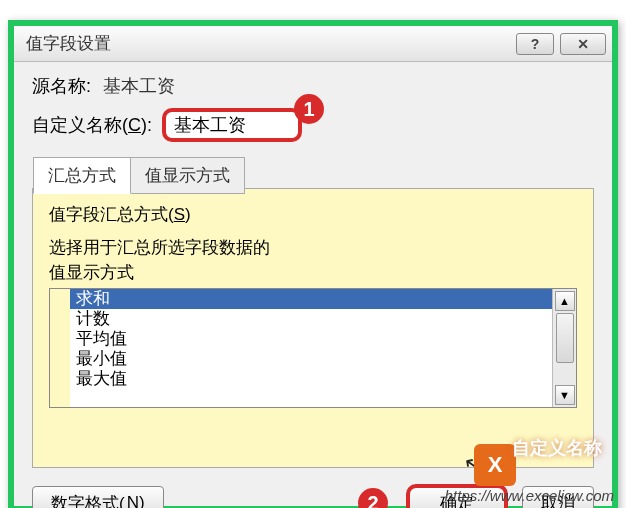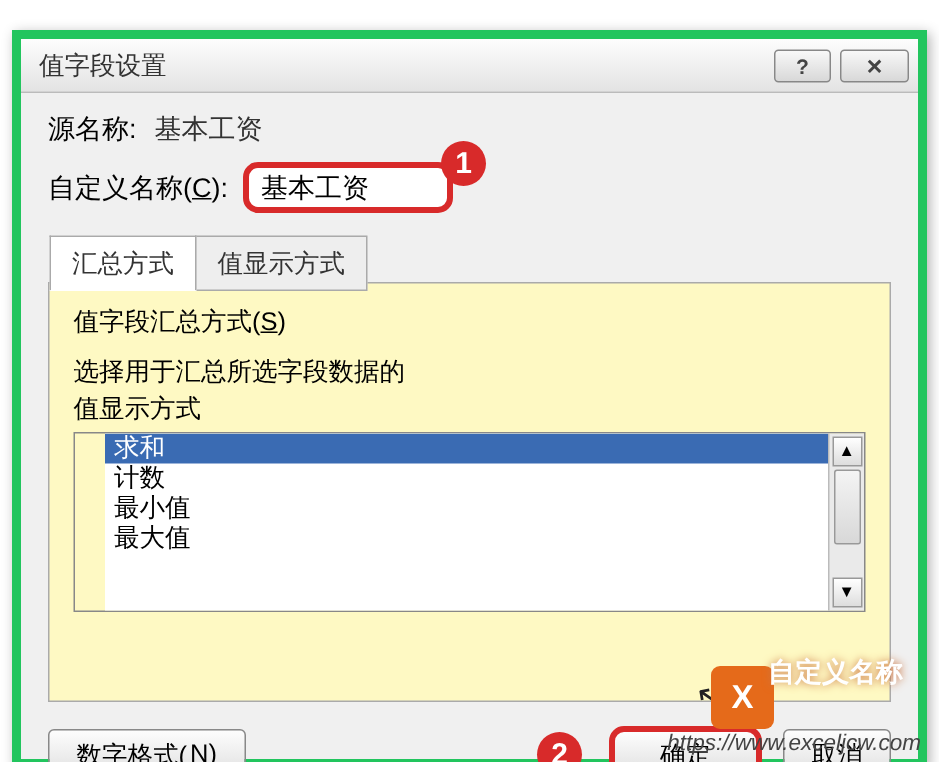--- a/index.html
+++ b/index.html
@@ -235,20 +235,21 @@
       <div class="tab-content-label">
         <span>值字段汇总方式(</span><u>S</u><span>)</span>
       </div>
       <div class="desc">选择用于汇总所选字段数据的</div>
       <div class="calc-label">值显示方式</div>
 
       <div class="listbox-wrap">
         <ul class="listbox">
           <li class="selected">求和</li>
           <li>计数</li>
+          <li>平均值</li>
           <li>最小值</li>
           <li>最大值</li>
         </ul>
         <div class="scrollbar">
           <div class="scroll-arrow">▲</div>
           <div class="scroll-thumb"></div>
           <div style="flex:1"></div>
           <div class="scroll-arrow">▼</div>
         </div>
       </div>

